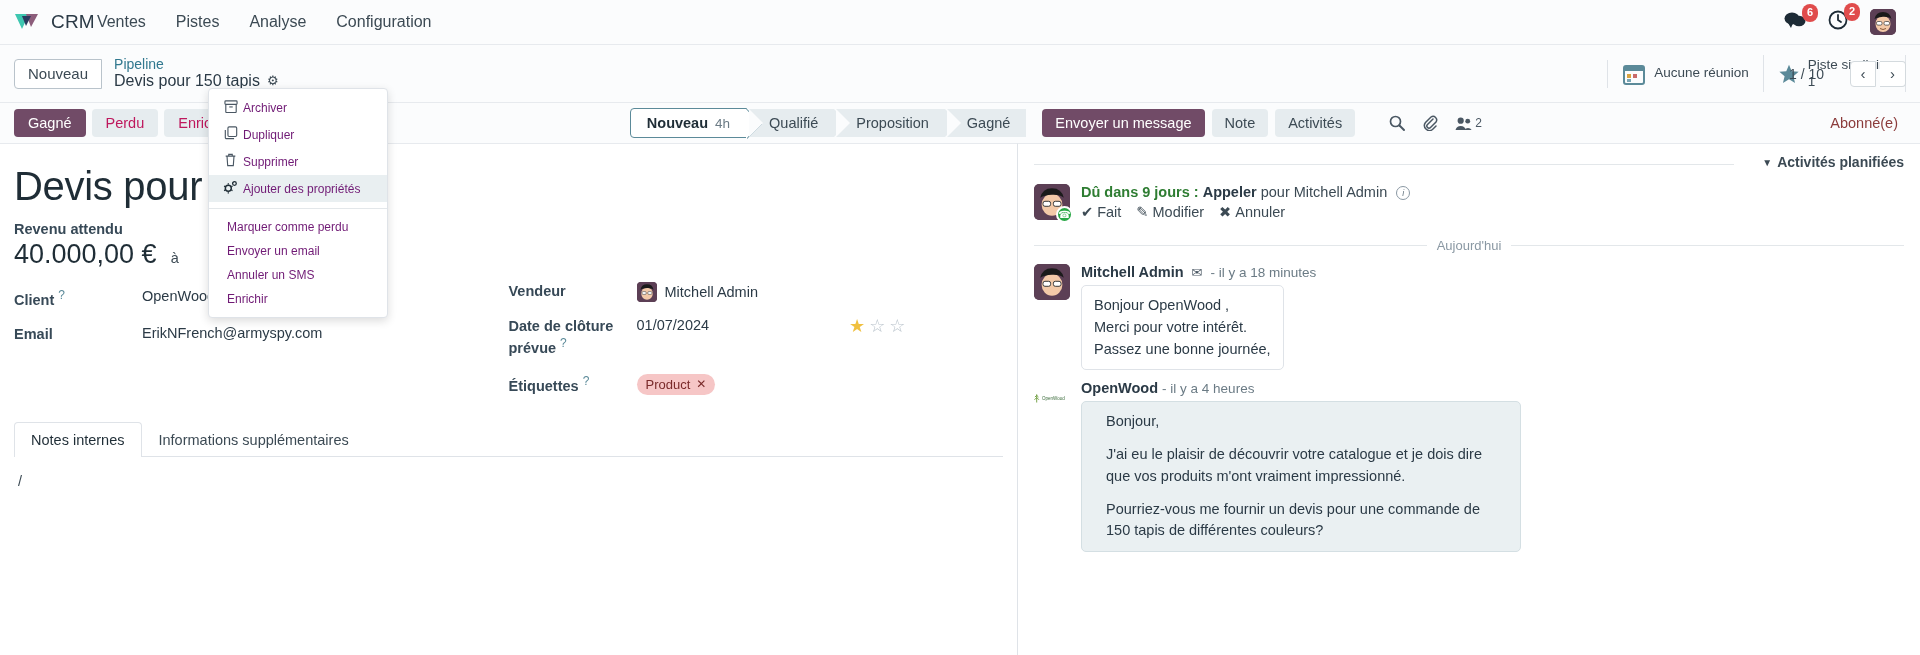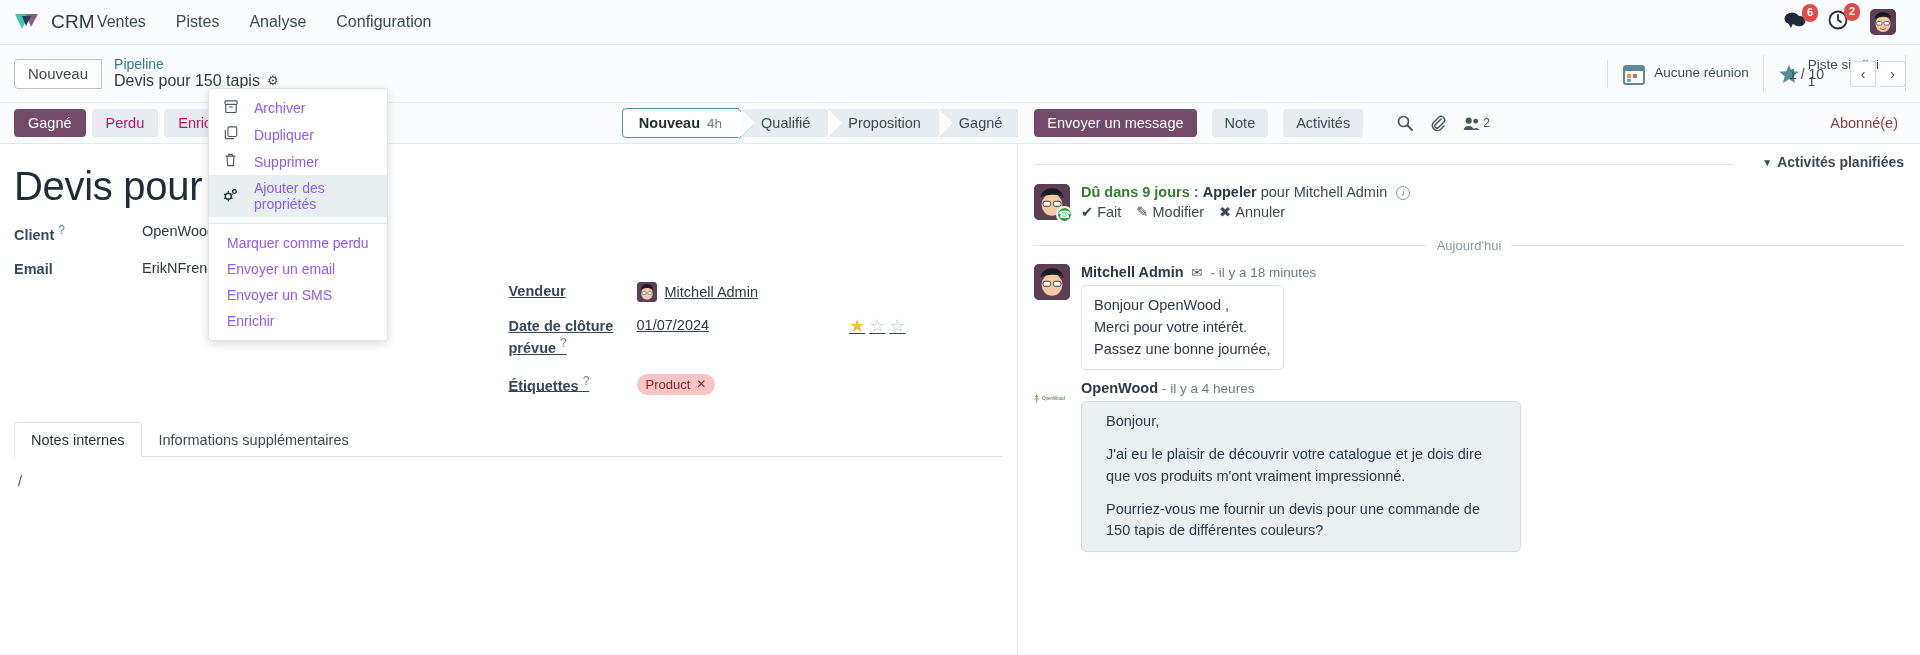--- a/index.html
+++ b/index.html
@@ -111,21 +111,21 @@
     border-radius:4px 0 0 4px; height:30px; padding-left:16px;
   }
   .stage.current .arrow-r { border-left-color:#fff; right:-14px; border-top-width:15px; border-bottom-width:15px;}
   .stage.current .arrow-outline {
     position:absolute; right:-16px; top:0; width:0;height:0;
     border-top:15px solid transparent; border-bottom:15px solid transparent;
     border-left:15px solid #5b8a99; z-index:1;
   }
   .stage .dur { font-weight:normal; color:#6b7b85; font-size:13.5px;}
 
-  .chatter-btns { display:flex; gap:15px; align-items:center; }
+  .chatter-btns { display:flex; gap:7px; align-items:center; }
   .ch-btn {
     font-size:14.5px; padding:5px 13px; border-radius:4px; cursor:pointer;
     background:#e6ecef; color:#3c4a54; border:none; height:28px;
     display:flex;align-items:center;
   }
   .ch-btn.primary { background:#714b67; color:#fff; }
   .ch-tools { display:flex; align-items:center; gap:17px; margin-left: 34px; color:#4a5763;}
   .ch-tool { cursor:pointer; display:flex; align-items:center; gap:3px; font-size:15px;}
   .followers-count { font-size:12px; vertical-align:super; }
   .subscribe {
@@ -228,22 +228,22 @@
   .msg-bubble p { margin-bottom:11px; }
   .msg-bubble p:last-child { margin-bottom:0; }
 
   
   #dropdown {
     position:absolute; left:208px; top:88px; width:180px;
     background:#fff; border:1px solid #dfe3e8; border-radius:4px;
     box-shadow: 0 3px 10px rgba(0,0,0,.14); z-index:50; padding: 6px 0;
   }
   .dd-item {
-    display:flex; align-items:center; gap:16px;
-    padding: 5px 14px; font-size:14px; color:#8b5cf6; cursor:pointer;
+    display:flex; align-items:center; gap:5px;
+    padding: 5px 14px; font-size:12px; color:#701a75; cursor:pointer;
   }
   .dd-item.active { background:#e9eff1; }
   .dd-ico { width:15px; text-align:center; color:#4a5763; font-size:13px;}
   .dd-sep { height:1px; background:#e3e7ea; margin: 6px 0; }
   .dd-item.plain { padding-left:18px; }
 </style>
 </head>
 <body>
 
 <div id="navbar">
@@ -392,37 +392,44 @@
   <span class="subscribe">Abonné(e)</span>
 </div>
 
 <div id="main">
 
   <div id="form-pane">
     <div class="rec-title">Devis pour 150 tapis</div>
 
     <div class="fields">
       <div class="col">
+        <div style="margin-bottom:16px;">
+          <div class="revenue-label">Revenu attendu</div>
+          <div style="display:flex; align-items:baseline; gap:14px;">
+            <span class="revenue-val">40.000,00 €</span>
+            <span class="prob">à</span>
+          </div>
+        </div>
 
         <div class="frow">
           <div class="flabel">
             <span>Client</span>
             <span class="q">?</span>
           </div>
           <div class="fval link">OpenWood</div>
         </div>
 
         <div class="frow">
           <div class="flabel">Email</div>
           <div class="fval">ErikNFrench@armyspy.com</div>
         </div>
 
       </div>
 
-      <div class="col" style="padding-top:59px;text-decoration:underline;">
+      <div class="col" style="padding-top:59px;">
         <div class="frow">
           <div class="flabel">Vendeur</div>
           <div class="fval vend">
             <span class="vend-av">
               <svg viewBox="0 0 26 26" width="20" height="20">
                 <rect width="26" height="26" rx="4" fill="#5c3f55"></rect>
                 <ellipse cx="13" cy="15" rx="7.5" ry="8" fill="#f3c9a8"></ellipse>
                 <path d="M4.5 10 Q6 3 13 3 Q20 3 21.5 10 Q19 7.5 13 7.8 Q7.5 8 4.5 10Z" fill="#1a1a1a"></path>
                 <rect x="6.5" y="12.5" width="5.5" height="3.6" rx="1.4" fill="#fff" stroke="#333" stroke-width=".7"></rect>
                 <rect x="14" y="12.5" width="5.5" height="3.6" rx="1.4" fill="#fff" stroke="#333" stroke-width=".7"></rect>
@@ -603,18 +610,18 @@
     <span>Ajouter des propriétés</span>
   </div>
   <div class="dd-sep"></div>
   <div class="dd-item plain">
     <span>Marquer comme perdu</span>
   </div>
   <div class="dd-item plain">
     <span>Envoyer un email</span>
   </div>
   <div class="dd-item plain">
-    <span>Envoyer un SMS</span>
+    <span>Annuler un SMS</span>
   </div>
   <div class="dd-item plain">
     <span>Enrichir</span>
   </div>
 </div>
 
 </body></html>

